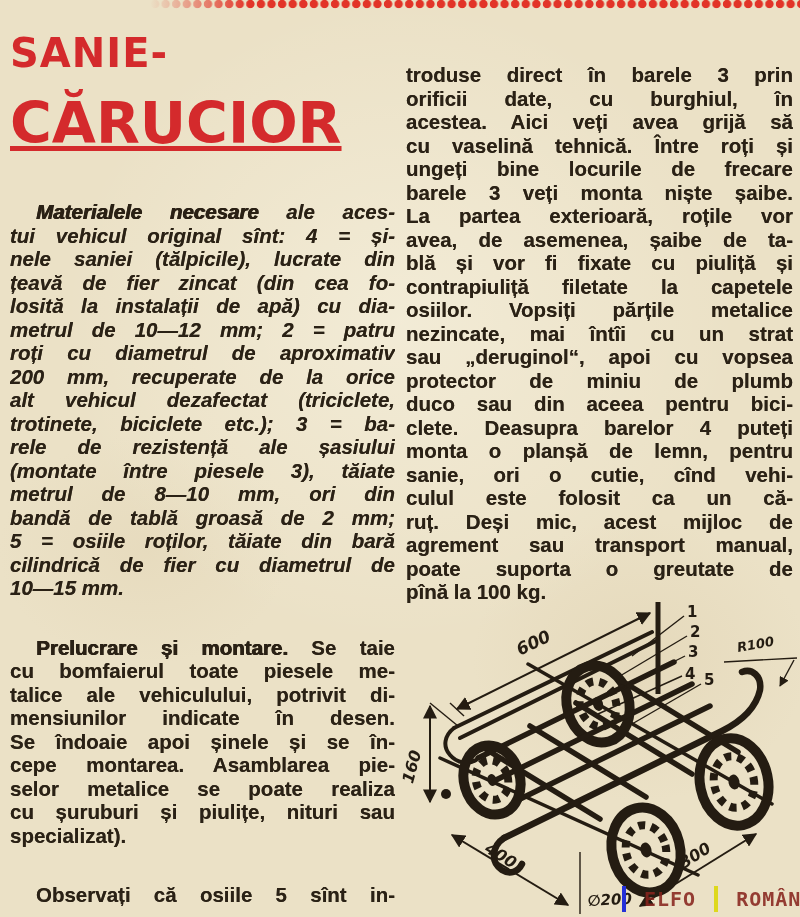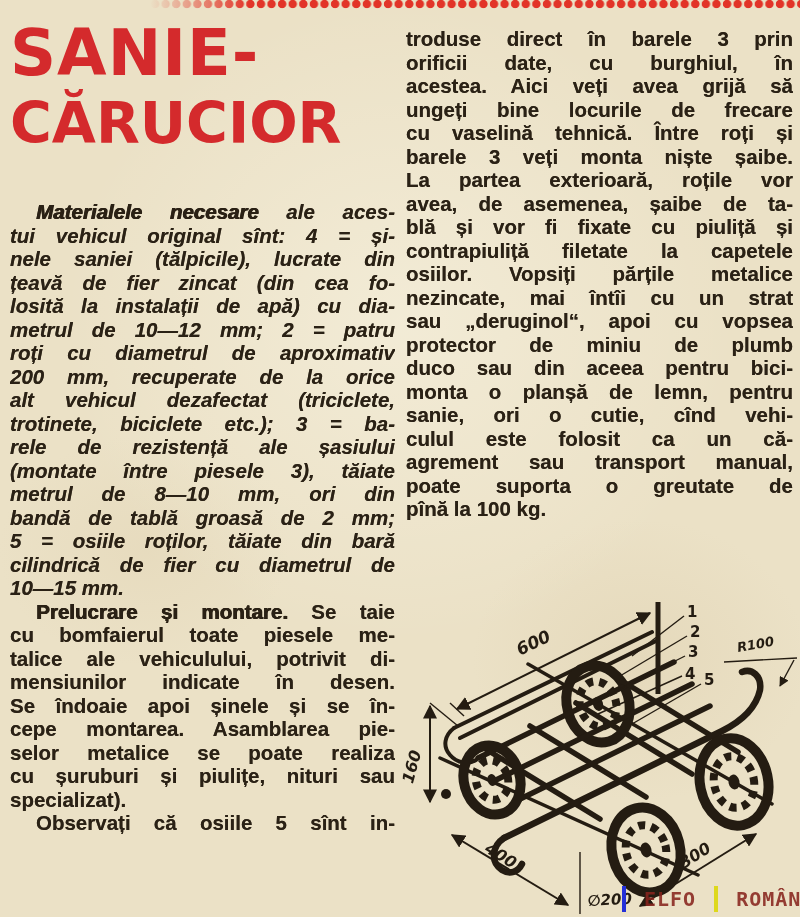--- a/index.html
+++ b/index.html
@@ -22,25 +22,25 @@
     background-repeat: repeat-x;
   }
   .dots::after {
     content:''; position:absolute; inset:0;
     background: linear-gradient(90deg, #ebe1c6 0%, rgba(235,225,198,0) 100px);
   }
   .col-left  { position:absolute; left:10px;  top:20px; width:385px; }
   .col-right { position:absolute; left:406px; top:27px; width:387px; }
 
   .title { margin:0; color:#d42a2c; font-family:"DejaVu Sans", sans-serif; font-weight:800; }
-  .title .t1 { display:block; font-size:64px; line-height:66px; letter-spacing:1px; }
-  .title .t2 { display:block; font-size:57px; line-height:62px; margin-top:6px; letter-spacing:0; }
+  .title .t1 { display:block; font-size:40px; line-height:66px; letter-spacing:1px; }
+  .title .t2 { display:block; font-size:57px; line-height:62px; margin-top:6px; letter-spacing:0;text-decoration:underline; }
 
   .bodytext { font: 700 20.5px/23.5px "Liberation Sans", sans-serif; color:#2a2115;
-              text-shadow: 0 0 0.4px rgba(42,33,21,0.75); }
+              text-shadow: 0 0 0.4px rgba(42,33,21,0.75); margin-top: 36px; }
   .para1 { margin-top:46px;font-style:italic; }
   .para2 { }
   .ln, .fline {
     text-align: justify;
     text-align-last: justify;
     height: 23.5px;
     overflow: hidden;
   }
   .lines > .ln:last-child { text-align-last: left; }
   .fline { padding-left: 26px; }
@@ -126,35 +126,37 @@
     <div class="bodytext">
       <div class="ln indented">Observați că osiile 5 sînt in-</div>
     </div>
   </div>
 
   <div class="col-right bodytext">
     <div class="lines">
         <div class="ln">troduse direct în barele 3 prin</div>
         <div class="ln">orificii date, cu burghiul, în</div>
         <div class="ln">acestea. Aici veți avea grijă să</div>
+        <div class="ln">cu vaselină tehnică. Între roți și</div>
         <div class="ln">ungeți bine locurile de frecare</div>
-        <div class="ln">cu vaselină tehnică. Între roți și</div>
         <div class="ln">barele 3 veți monta niște șaibe.</div>
         <div class="ln">La partea exterioară, roțile vor</div>
         <div class="ln">avea, de asemenea, șaibe de ta-</div>
         <div class="ln">blă și vor fi fixate cu piuliță și</div>
         <div class="ln">contrapiuliță filetate la capetele</div>
         <div class="ln">osiilor. Vopsiți părțile metalice</div>
         <div class="ln">nezincate, mai întîi cu un strat</div>
         <div class="ln">sau „deruginol“, apoi cu vopsea</div>
         <div class="ln">protector de miniu de plumb</div>
         <div class="ln">duco sau din aceea pentru bici-</div>
+        <div class="ln">clete. Deasupra barelor 4 puteți</div>
         <div class="ln">monta o planșă de lemn, pentru</div>
         <div class="ln">sanie, ori o cutie, cînd vehi-</div>
         <div class="ln">culul este folosit ca un că-</div>
+        <div class="ln">ruț. Deși mic, acest mijloc de</div>
         <div class="ln">agrement sau transport manual,</div>
         <div class="ln">poate suporta o greutate de</div>
         <div class="ln">pînă la 100 kg.</div>
       </div>
   </div>
 
   <div class="diagram">
     <svg viewBox="0 0 400 329" xmlns="http://www.w3.org/2000/svg">
       <defs>
         <marker id="arr" viewBox="0 0 10 10" refX="9" refY="5" markerWidth="7" markerHeight="7" orient="auto-start-reverse">

